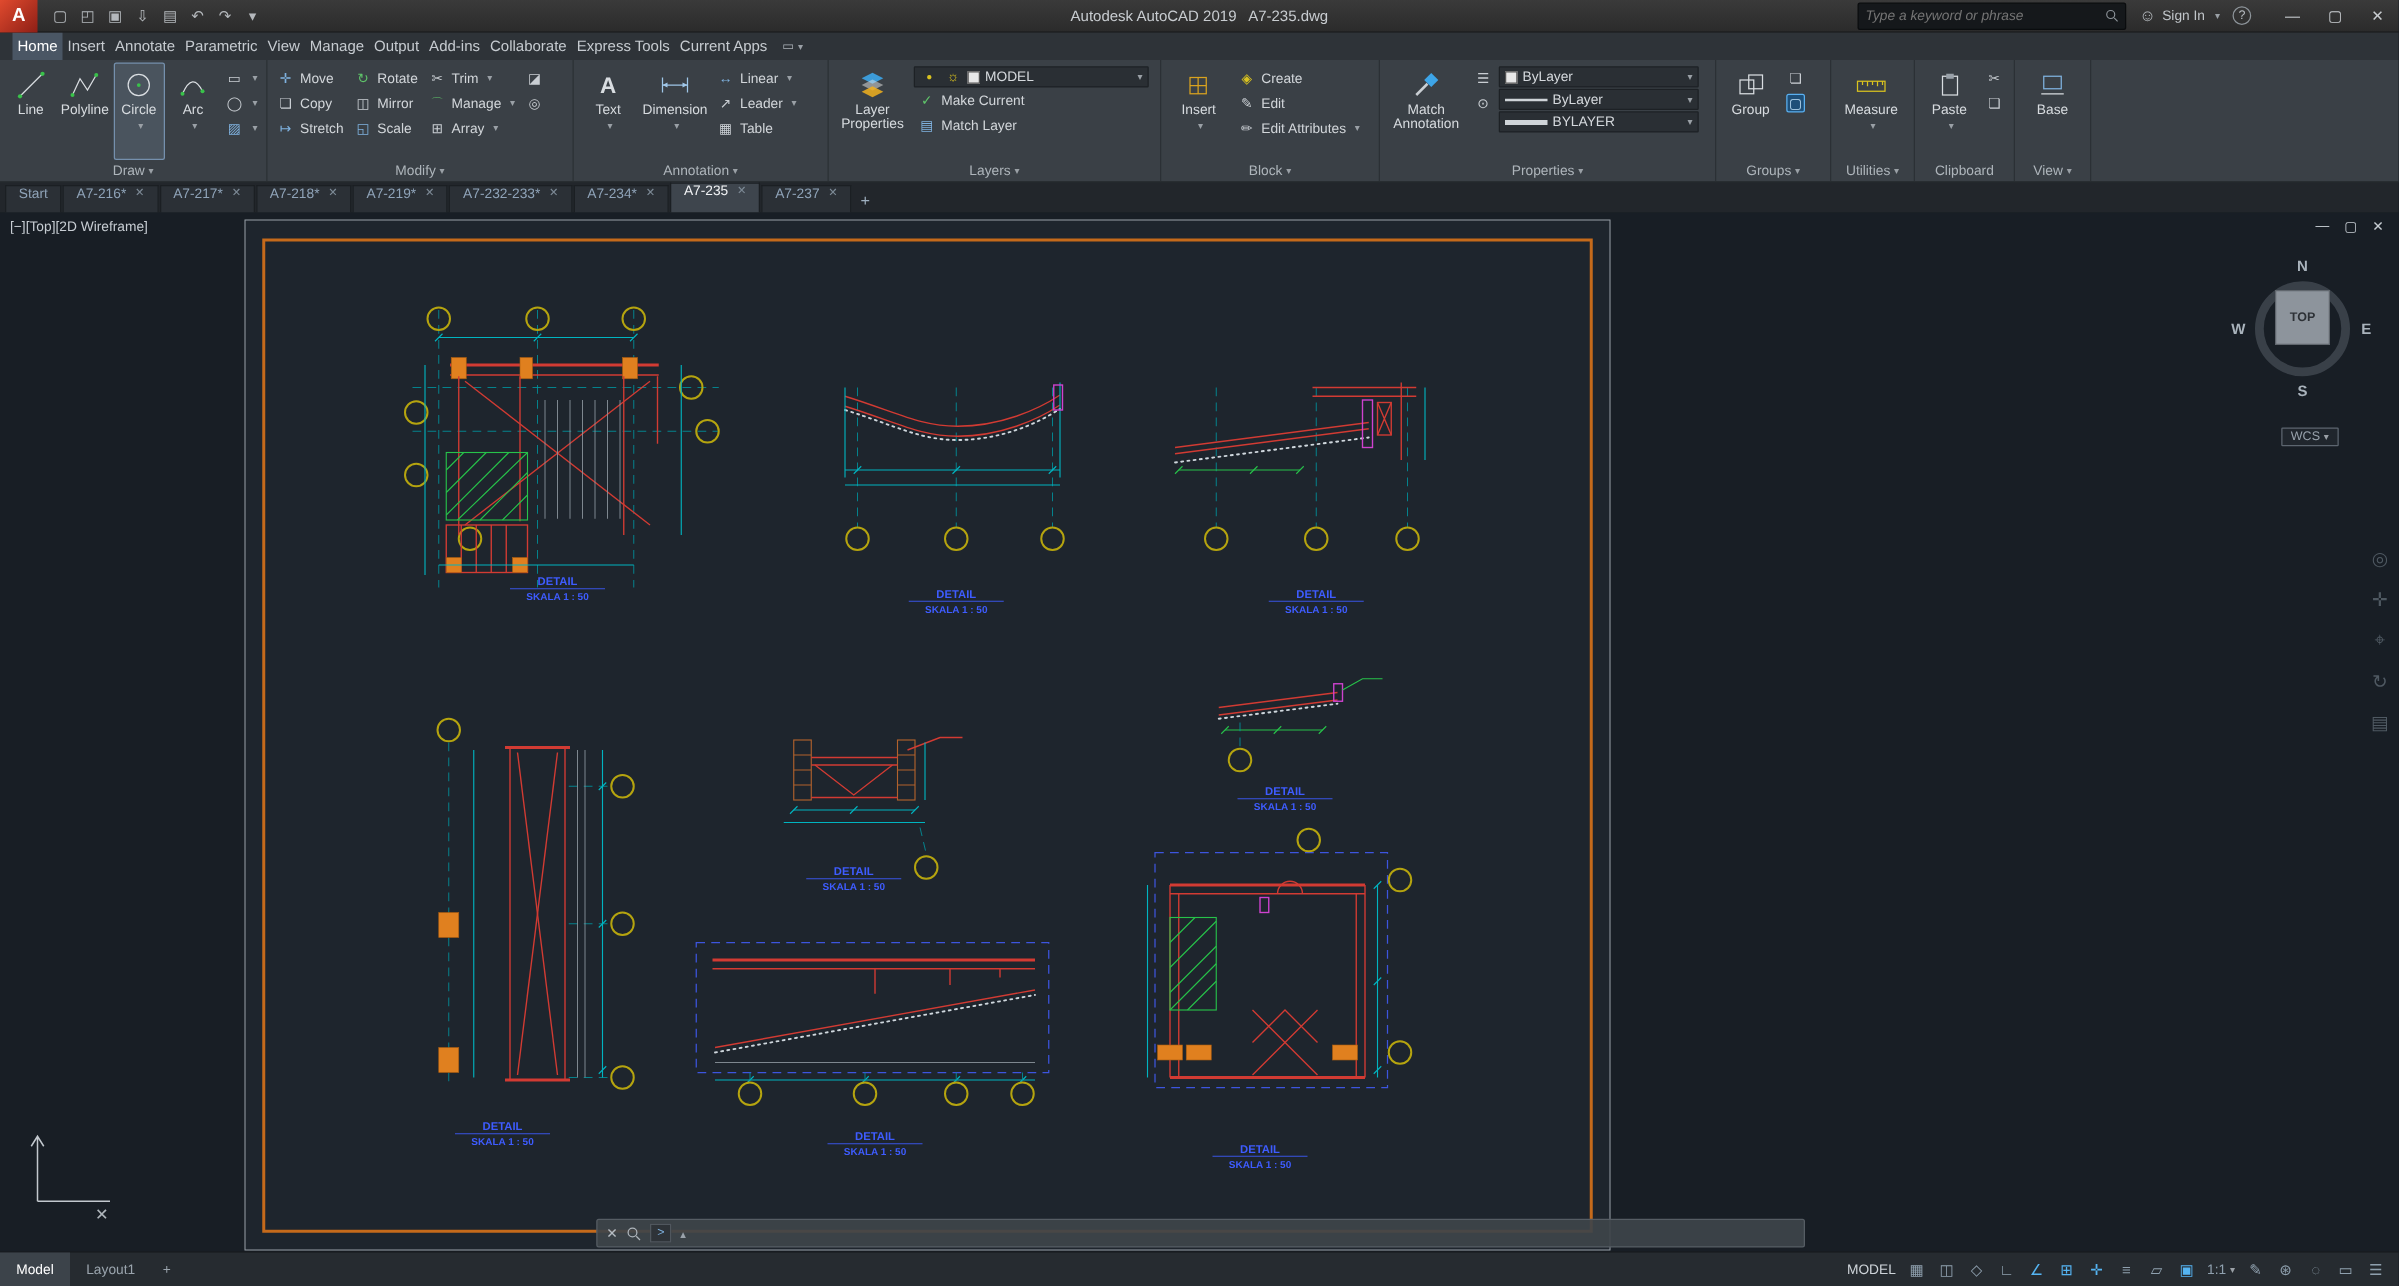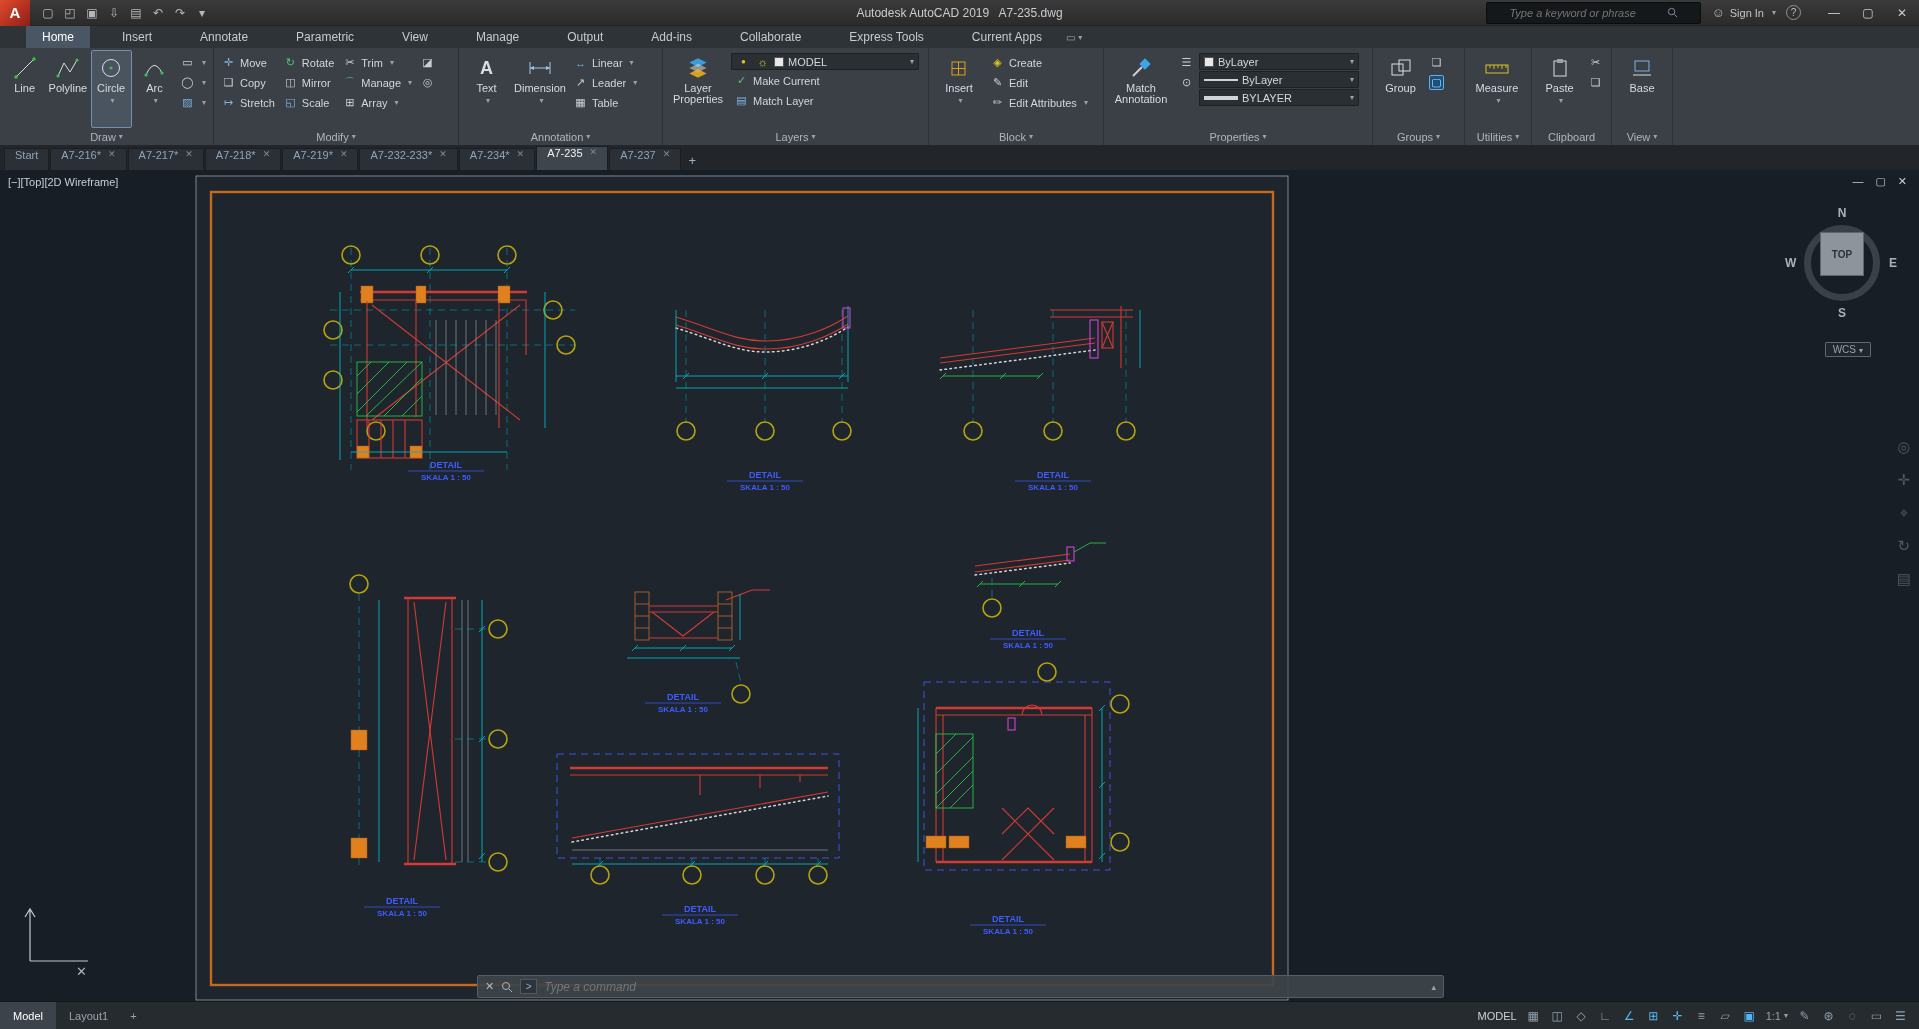--- a/index.html
+++ b/index.html
@@ -9,32 +9,32 @@
     background:#181e25; color:#c6cbd0; user-select:none; font-size:12px;
   }
 
   
   .titlebar{height:26px;background:linear-gradient(#3a3a3a,#2b2b2b);display:flex;align-items:center;position:relative;border-bottom:1px solid #222;}
   .acad-logo{width:30px;height:26px;background:linear-gradient(135deg,#e04a2e,#8e1f16);color:#fff;font-weight:bold;display:grid;place-items:center;font-size:15px;}
   .qat{display:flex;gap:2px;margin-left:8px;}
   .qbtn{width:20px;height:20px;display:grid;place-items:center;color:#b4b8bc;font-size:12px;}
   .title-text{position:absolute;left:50%;transform:translateX(-50%);color:#c8ccd0;font-size:12px;white-space:pre;}
   .tb-right{margin-left:auto;display:flex;align-items:center;gap:10px;}
-  .searchbox{width:215px;height:22px;background:#15181b;border:1px solid #0a0c0e;border-radius:2px;display:flex;align-items:center;padding:0 22px;gap:4px;}
+  .searchbox{width:215px;height:22px;background:#15181b;border:1px solid #0a0c0e;border-radius:2px;display:flex;align-items:center;padding:0 5px;gap:4px;}
   .searchbox input{all:unset;flex:1;font-style:italic;font-size:11px;color:#8d949a;font-family:"Liberation Sans",sans-serif;}
   .signin{display:flex;align-items:center;gap:5px;color:#c0c5c9;font-size:11px;}
   .person{color:#b9bec3;font-size:13px;}
   .helpbtn{width:15px;height:15px;border:1px solid #8d949a;border-radius:50%;display:grid;place-items:center;font-size:10px;color:#b9bec3;}
   .car::after{content:"▾";font-size:8px;color:#9aa0a6;margin-left:3px;}
   .win-btns{display:flex;margin-left:6px;}
   .win-btn{width:34px;height:26px;display:grid;place-items:center;color:#c9cdd1;font-size:12px;}
 
   
   .ribbon-tabs{height:22px;background:#2e3338;display:flex;align-items:stretch;padding-left:10px;font-size:12px;color:#c6cbd0;}
-  .rtab{padding:0 16px;display:flex;align-items:center;cursor:default;margin-left:16px;}
+  .rtab{padding:0 4px;display:flex;align-items:center;cursor:default;}
   .rtab.active{background:#4a5664;color:#fff;}
   .rtab-toggle{display:flex;align-items:center;padding:0 8px;color:#aab0b6;font-size:10px;}
 
   
   .ribbon{height:98px;background:#3a4046;display:flex;border-bottom:1px solid #23272b;}
   .panel{border-right:1px solid #2b3035;display:flex;flex-direction:column;flex:0 0 auto;}
   .panel-body{flex:1;display:flex;padding:2px 4px 0 4px;gap:2px;}
   .panel-title{height:17px;font-size:11px;color:#aeb5bb;display:flex;align-items:center;justify-content:center;}
   .bigbtn{width:47px;display:flex;flex-direction:column;align-items:center;padding-top:3px;gap:1px;color:#d7dbdf;font-size:11px;text-align:center;border:1px solid transparent;border-radius:2px;line-height:11px;}
   .bigbtn .bicon{width:28px;height:28px;display:grid;place-items:center;font-size:19px;color:#d9dde1;}
@@ -797,21 +797,20 @@
   </svg>
   <span class="cross-cursor">✕</span>
 
   <div class="cmdbar">
     <span class="cmd-x">✕</span>
     <svg width="12" height="12" viewBox="0 0 12 12">
         <circle cx="5" cy="5" r="3.5" fill="none" stroke="#aeb5bb"></circle>
         <line x1="8" y1="8" x2="11" y2="11" stroke="#aeb5bb"></line>
       </svg>
     <span class="cmd-prompt">&gt;</span>
-    <input placeholder="Type a command" style="">
     <span class="cmd-up">▴</span>
   </div>
 </div>
 
 <div class="bottombar">
   <div class="ltab active">Model</div>
   <div class="ltab">Layout1</div>
   <div class="ltab-add">+</div>
 
   <div class="status">

